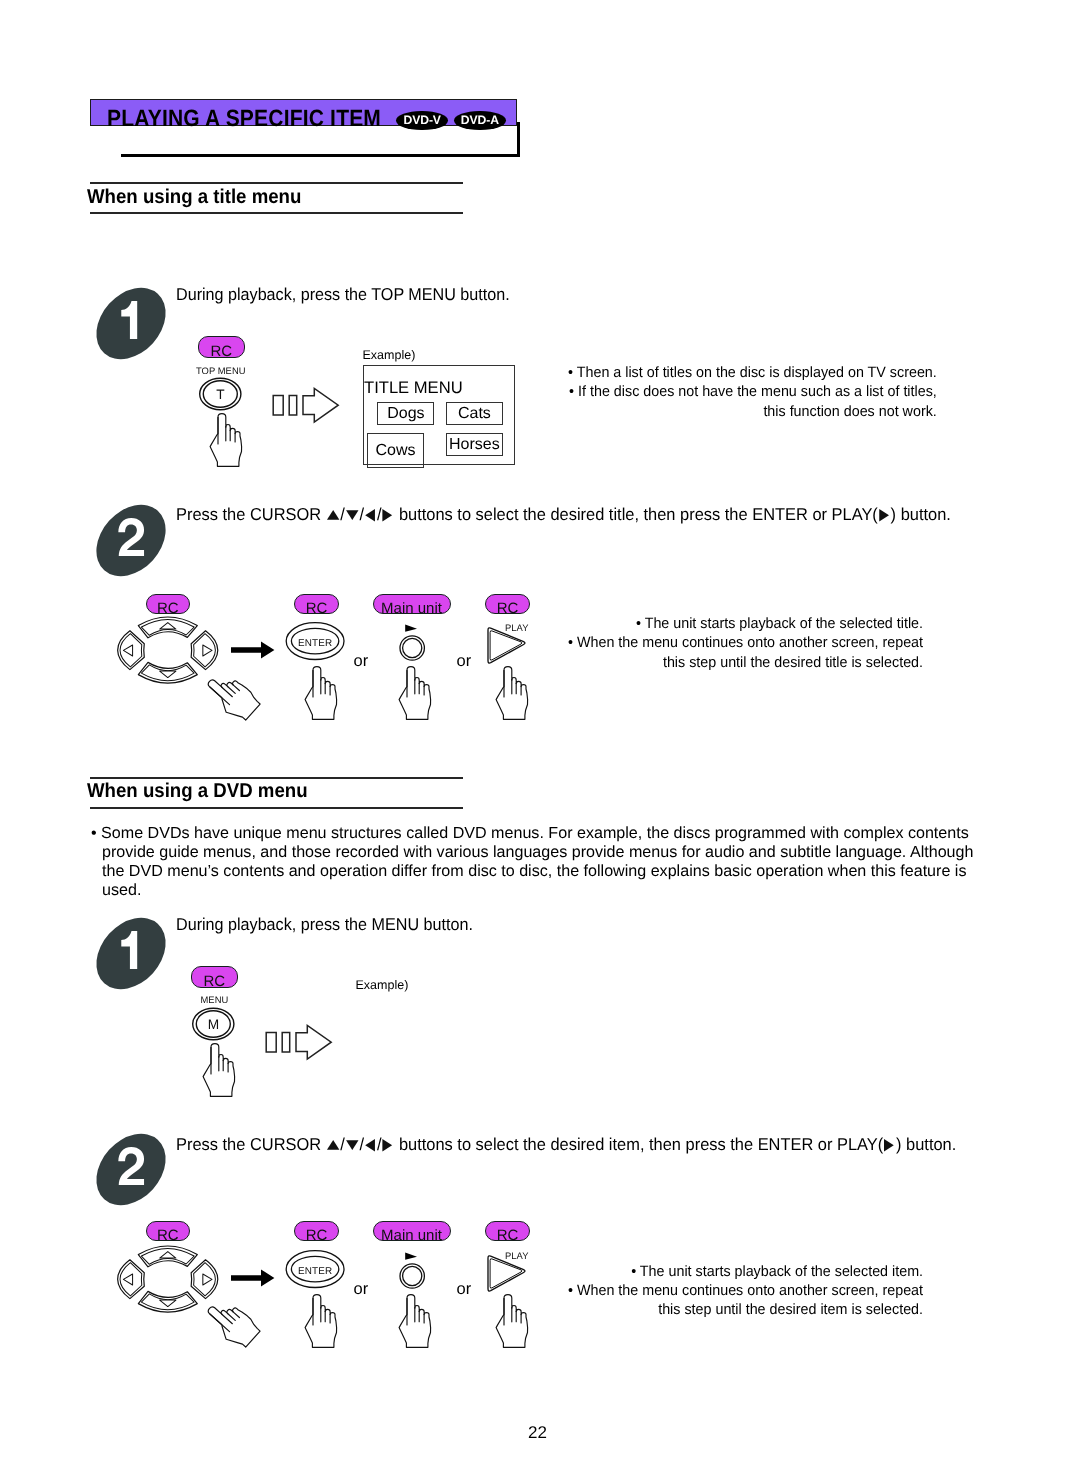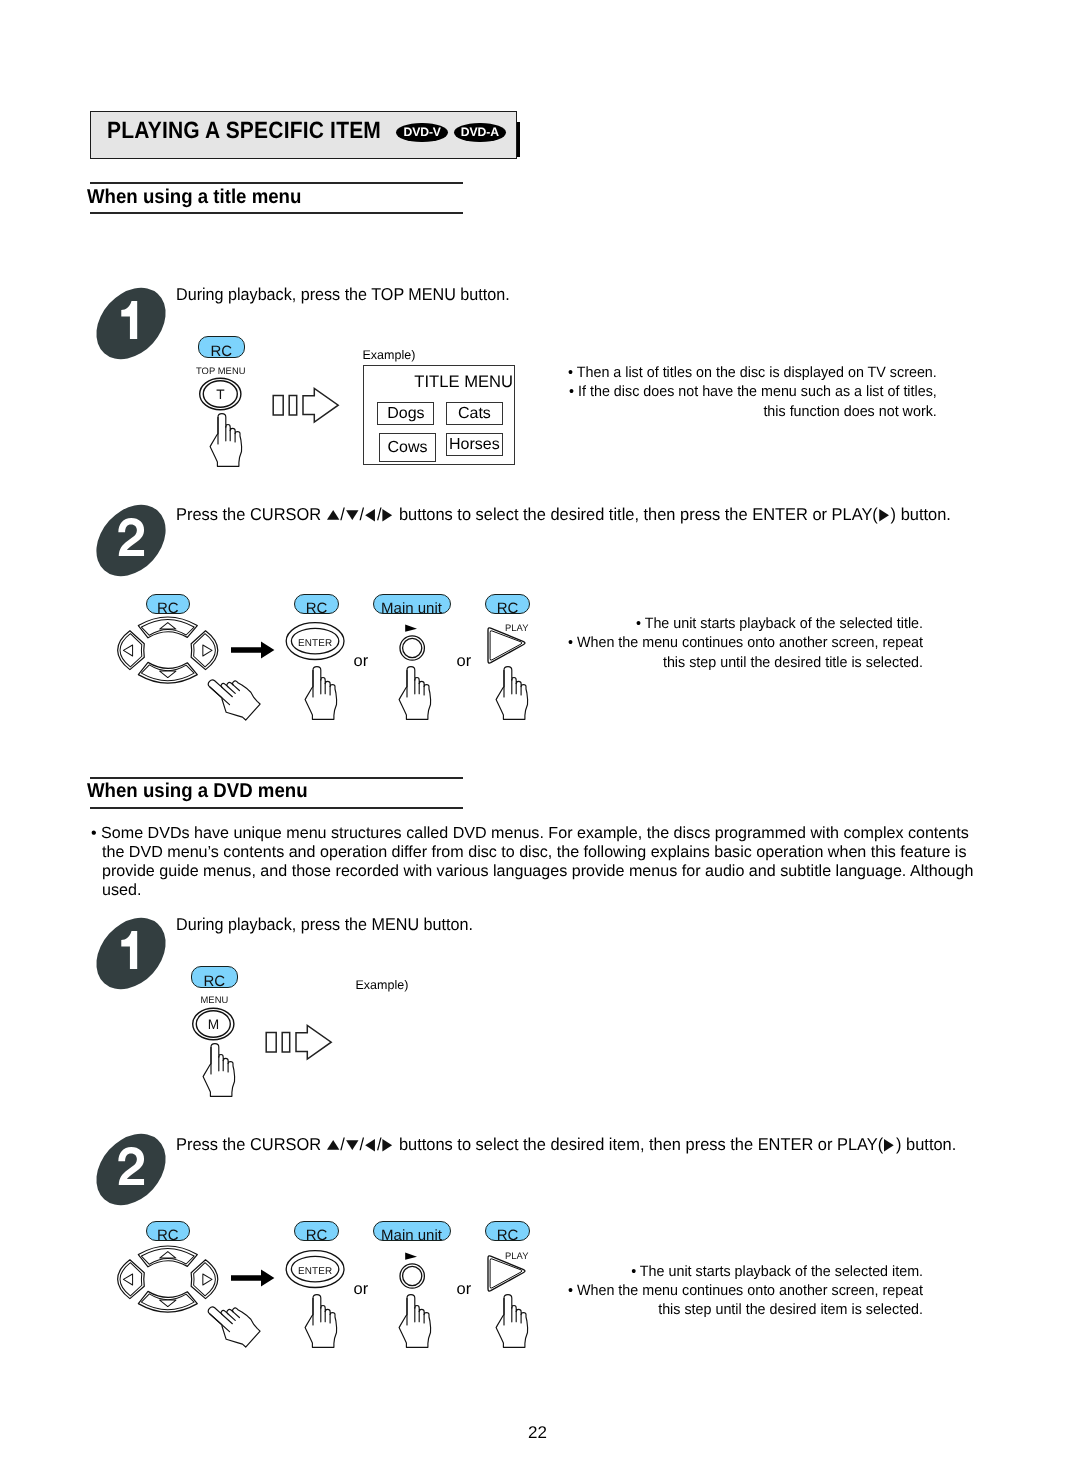--- a/index.html
+++ b/index.html
@@ -3,22 +3,22 @@
 <meta charset="utf-8">
 <style>
   html,body{margin:0;padding:0;background:#fff;}
   body{width:1080px;height:1479px;font-family:"Liberation Sans",sans-serif;color:#000;
        position:relative;overflow:hidden;-webkit-font-smoothing:antialiased;text-rendering:geometricPrecision;}
   *{-webkit-font-smoothing:antialiased;}
   .page{position:absolute;left:0;top:0;width:1080px;height:1479px;background:#fff;}
   .abs{position:absolute;}
 
   
-  .banner{position:absolute;left:90px;top:111px;width:427px;height:48px;
-          border:1.4px solid #1b1b1b;background:#e5e5e5;box-sizing:border-box;z-index:3;}
+  .banner{position:absolute;left:90px;top:99px;width:427px;height:27px;
+          border:1.4px solid #1b1b1b;background:#8b5cf6;box-sizing:border-box;z-index:3;}
   .banner-shadow-r{position:absolute;left:516.8px;top:122.4px;width:3.2px;height:34.5px;background:#000;z-index:2;}
   .banner-shadow-b{position:absolute;left:120.5px;top:153.6px;width:399.5px;height:3.3px;background:#000;z-index:2;}
   .banner-title{position:absolute;left:16px;top:5px;font-size:23.5px;font-weight:bold;
                 letter-spacing:0.2px;white-space:nowrap;color:#000;
                 transform:scaleX(0.895);transform-origin:0 0;}
   .disc-badge{position:absolute;top:10.5px;width:52px;height:19.5px;border-radius:50%;
               background:#000;color:#fff;font-size:12.2px;font-weight:bold;
               display:flex;align-items:center;justify-content:center;letter-spacing:-0.1px;
               padding-bottom:1px;box-sizing:border-box;}
 
@@ -39,21 +39,21 @@
   .notes .ln{display:block;white-space:nowrap;transform:scaleX(0.954);transform-origin:0 0;}
 
   
   .stepbadge{position:absolute;width:70px;height:71px;}
   .stepbadge .el{position:absolute;left:-5px;top:6px;width:80px;height:59px;
                  background:#333e40;border-radius:50%;transform:rotate(-48deg);
                  transform-origin:50% 50%;}
   .stepbadge svg.num{position:absolute;left:18px;top:13px;}
 
   
-  .pill{position:absolute;border:1.5px solid #16211f;border-radius:10px;background:#7dd3fc;
+  .pill{position:absolute;border:1.5px solid #16211f;border-radius:10px;background:#d946ef;
         font-size:15px;display:flex;align-items:center;justify-content:center;
         box-sizing:border-box;color:#111;line-height:1;white-space:nowrap;padding-top:9px;}
 
   .tinylabel{position:absolute;font-size:9.4px;font-weight:normal;letter-spacing:0.05px;color:#111;white-space:nowrap;}
   .pgnum{position:absolute;font-size:17px;color:#000;}
   svg{display:block;overflow:visible;}
   .bigtext svg{display:inline-block;vertical-align:baseline;}
   .tri-u{width:13px;height:10px;margin:0 1.2px;position:relative;top:0px;}
   .tri-d{width:13px;height:11px;margin:0 1.2px;position:relative;top:1px;}
   .tri-l{width:11px;height:13px;margin:0 1.2px;position:relative;top:2px;}
@@ -167,26 +167,26 @@
   </svg>
 
   <svg class="abs" style="left:272px;top:386px" width="68" height="38" viewBox="0 0 68 38">
     <rect x="1.2" y="9.5" width="10" height="19.5" fill="#fff" stroke="#222" stroke-width="1.5"></rect>
     <rect x="17.2" y="9.5" width="7.5" height="19.5" fill="#fff" stroke="#222" stroke-width="1.5"></rect>
     <path d="M31 9.8 L42.3 9.8 L42.3 2.4 L66.2 19.2 L42.3 36.0 L42.3 28.6 L31 28.6 Z" fill="#fff" stroke="#222" stroke-width="1.5" stroke-linejoin="miter"></path>
   </svg>
 
   <div class="abs" style="left:362.5px;top:347.5px;font-size:12.5px">Example)</div>
   <div class="abs" style="left:363px;top:365px;width:152px;height:100px;border:1.5px solid #333;box-sizing:border-box;background:#fff">
-    <div class="abs" style="left:0;top:6px;width:149px;text-align:right;font-size:16.6px">TITLE MENU</div>
+    <div class="abs" style="left:0;top:12px;width:149px;text-align:left;font-size:16.6px">TITLE MENU</div>
     <div class="abs" style="left:13.4px;top:36px;width:57px;height:23.2px;border:1.4px solid #333;box-sizing:border-box;
                 font-size:16px;display:flex;align-items:center;justify-content:center;padding-top:1px">Dogs</div>
     <div class="abs" style="left:81.9px;top:36px;width:57px;height:23.2px;border:1.4px solid #333;box-sizing:border-box;
                 font-size:16px;display:flex;align-items:center;justify-content:center;padding-top:1px">Cats</div>
-    <div class="abs" style="left:15px;top:67.2px;width:57px;height:29px;border:1.4px solid #333;box-sizing:border-box;
+    <div class="abs" style="left:3px;top:67.2px;width:57px;height:35px;border:1.4px solid #333;box-sizing:border-box;
                 font-size:16px;display:flex;align-items:center;justify-content:center;padding-top:1px">Cows</div>
     <div class="abs" style="left:81.9px;top:67.2px;width:57px;height:23.2px;border:1.4px solid #333;box-sizing:border-box;
                 font-size:16px;display:flex;align-items:center;justify-content:center;padding-top:1px">Horses</div>
   </div>
 
   <div class="notes" style="left:568px;top:363px">
     <span class="ln">• Then a list of titles on the disc is displayed on TV screen.</span>
     <span class="ln">• If the disc does not have the menu such as a list of titles,</span>
     <span class="ln" style="padding-left:11px">this function does not work.</span>
   </div>
@@ -259,22 +259,22 @@
     <span class="ln">• When the menu continues onto another screen, repeat</span>
     <span class="ln" style="padding-left:11px">this step until the desired title is selected.</span>
   </div>
 
   <div class="rule" style="top:777.4px"></div>
   <div class="sec-head" style="top:780px">When using a DVD menu</div>
   <div class="rule" style="top:806.8px"></div>
 
   <div class="para lh193" style="left:91px;top:823.5px;width:930px">
     <span class="txt">• Some DVDs have unique menu structures called DVD menus. For example, the discs programmed with complex contents</span>
+    <span class="txt" style="padding-left:11px">provide guide menus, and those recorded with various languages provide menus for audio and subtitle language. Although</span>
     <span class="txt" style="padding-left:11px">the DVD menu’s contents and operation differ from disc to disc, the following explains basic operation when this feature is</span>
-    <span class="txt" style="padding-left:11px">provide guide menus, and those recorded with various languages provide menus for audio and subtitle language. Although</span>
     <span class="txt" style="padding-left:11px">used.</span>
   </div>
 
   <div class="stepbadge" style="left:96px;top:918px">
     <div class="el"></div>
     <svg class="num" width="31" height="39" viewBox="0 0 26 37">
         <use href="#num1"></use>
       </svg>
   </div>
   <div class="bigtext narrow" style="left:176px;top:913px">During playback, press the MENU button.</div>

